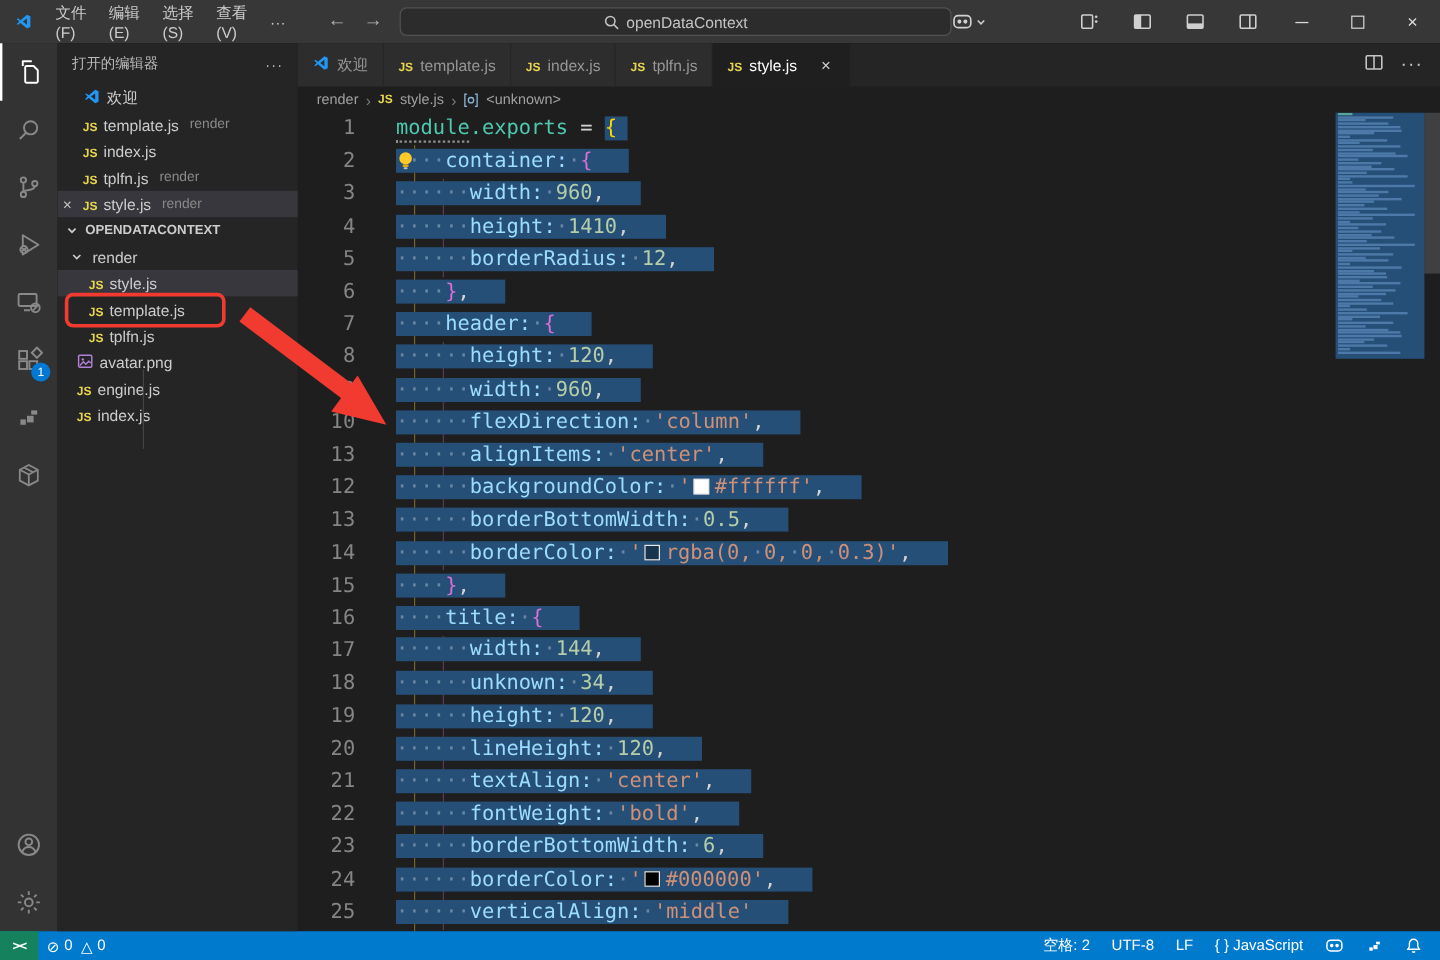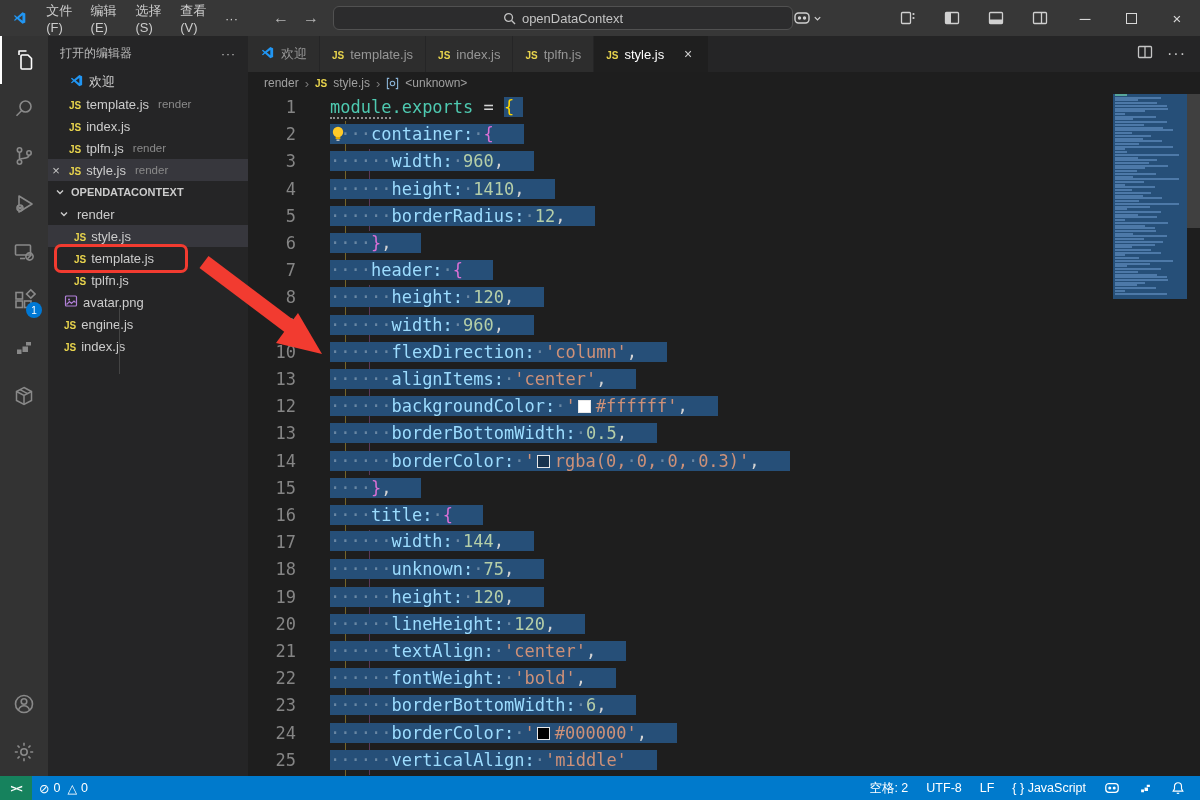--- a/index.html
+++ b/index.html
@@ -390,21 +390,21 @@
           <div class="code-line" style="top: 190.4px;"><span class="sel"><span class="c-w">······</span><span class="c-p">height:</span><span class="c-w">·</span><span class="c-n">120</span><span class="c-f">,</span></span></div>
           <div class="code-line" style="top: 217.6px;"><span class="sel"><span class="c-w">······</span><span class="c-p">width:</span><span class="c-w">·</span><span class="c-n">960</span><span class="c-f">,</span></span></div>
           <div class="code-line" style="top: 244.8px;"><span class="sel"><span class="c-w">······</span><span class="c-p">flexDirection:</span><span class="c-w">·</span><span class="c-s">'column'</span><span class="c-f">,</span></span></div>
           <div class="code-line" style="top: 272px;"><span class="sel"><span class="c-w">······</span><span class="c-p">alignItems:</span><span class="c-w">·</span><span class="c-s">'center'</span><span class="c-f">,</span></span></div>
           <div class="code-line" style="top: 299.2px;"><span class="sel"><span class="c-w">······</span><span class="c-p">backgroundColor:</span><span class="c-w">·</span><span class="c-s">'</span><span class="swatch sw-W"></span><span class="c-s">#ffffff'</span><span class="c-f">,</span></span></div>
           <div class="code-line" style="top: 326.4px;"><span class="sel"><span class="c-w">······</span><span class="c-p">borderBottomWidth:</span><span class="c-w">·</span><span class="c-n">0.5</span><span class="c-f">,</span></span></div>
           <div class="code-line" style="top: 353.6px;"><span class="sel"><span class="c-w">······</span><span class="c-p">borderColor:</span><span class="c-w">·</span><span class="c-s">'</span><span class="swatch sw-D"></span><span class="c-s">rgba(0,</span><span class="c-w">·</span><span class="c-s">0,</span><span class="c-w">·</span><span class="c-s">0,</span><span class="c-w">·</span><span class="c-s">0.3)'</span><span class="c-f">,</span></span></div>
           <div class="code-line" style="top: 380.8px;"><span class="sel"><span class="c-w">····</span><span class="c-m">}</span><span class="c-f">,</span></span></div>
           <div class="code-line" style="top: 408px;"><span class="sel"><span class="c-w">····</span><span class="c-p">title:</span><span class="c-w">·</span><span class="c-m">{</span></span></div>
           <div class="code-line" style="top: 418px; margin-top: 16px;"><span class="sel"><span class="c-w">······</span><span class="c-p">width:</span><span class="c-w">·</span><span class="c-n">144</span><span class="c-f">,</span></span></div>
-          <div class="code-line" style="top: 462.4px;"><span class="sel"><span class="c-w">······</span><span class="c-p">unknown:</span><span class="c-w">·</span><span class="c-n">75</span><span class="c-f">,</span></span></div>
+          <div class="code-line" style="top: 462.4px;"><span class="sel"><span class="c-w">······</span><span class="c-p">unknown:</span><span class="c-w">·</span><span class="c-n">34</span><span class="c-f">,</span></span></div>
           <div class="code-line" style="top: 489.6px;"><span class="sel"><span class="c-w">······</span><span class="c-p">height:</span><span class="c-w">·</span><span class="c-n">120</span><span class="c-f">,</span></span></div>
           <div class="code-line" style="top: 516.8px;"><span class="sel"><span class="c-w">······</span><span class="c-p">lineHeight:</span><span class="c-w">·</span><span class="c-n">120</span><span class="c-f">,</span></span></div>
           <div class="code-line" style="top: 544px;"><span class="sel"><span class="c-w">······</span><span class="c-p">textAlign:</span><span class="c-w">·</span><span class="c-s">'center'</span><span class="c-f">,</span></span></div>
           <div class="code-line" style="top: 571.2px;"><span class="sel"><span class="c-w">······</span><span class="c-p">fontWeight:</span><span class="c-w">·</span><span class="c-s">'bold'</span><span class="c-f">,</span></span></div>
           <div class="code-line" style="top: 598.4px;"><span class="sel"><span class="c-w">······</span><span class="c-p">borderBottomWidth:</span><span class="c-w">·</span><span class="c-n">6</span><span class="c-f">,</span></span></div>
           <div class="code-line" style="top: 625.6px;"><span class="sel"><span class="c-w">······</span><span class="c-p">borderColor:</span><span class="c-w">·</span><span class="c-s">'</span><span class="swatch sw-B"></span><span class="c-s">#000000'</span><span class="c-f">,</span></span></div>
           <div class="code-line" style="top: 652.8px;"><span class="sel"><span class="c-w">······</span><span class="c-p">verticalAlign:</span><span class="c-w">·</span><span class="c-s">'middle'</span></span></div>
           <div class="code-line" style="top: 680px;"></div>
         </div>
       <div class="minimap">

